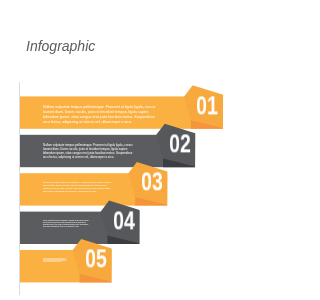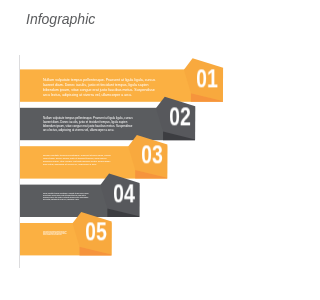--- a/index.html
+++ b/index.html
@@ -1,19 +1,19 @@
 <!DOCTYPE html>
 <html><head>
 <meta charset="utf-8">
 <style>
   html,body{margin:0;padding:0;background:#ffffff;}
   body{width:236px;height:300px;overflow:hidden;
        font-family:"Liberation Sans",sans-serif;
        -webkit-font-smoothing:antialiased;}
-  #stage{position:relative;width:236px;height:248px;background:#fff;}
+  #stage{position:relative;width:236px;height:248px;background:#fff;margin-top:27px;}
 
   #title{position:absolute;left:26px;top:12px;font-size:14px;font-style:italic;
          color:#5b5c5e;line-height:1;white-space:nowrap;
          will-change:transform;transform:translateZ(0);}
 
   #spine{position:absolute;left:19px;top:55px;width:1px;height:213px;background:#dcdcde;}
 
   #art{position:absolute;left:0;top:0;}
 
   .txt{position:absolute;color:#ffffff;white-space:nowrap;

